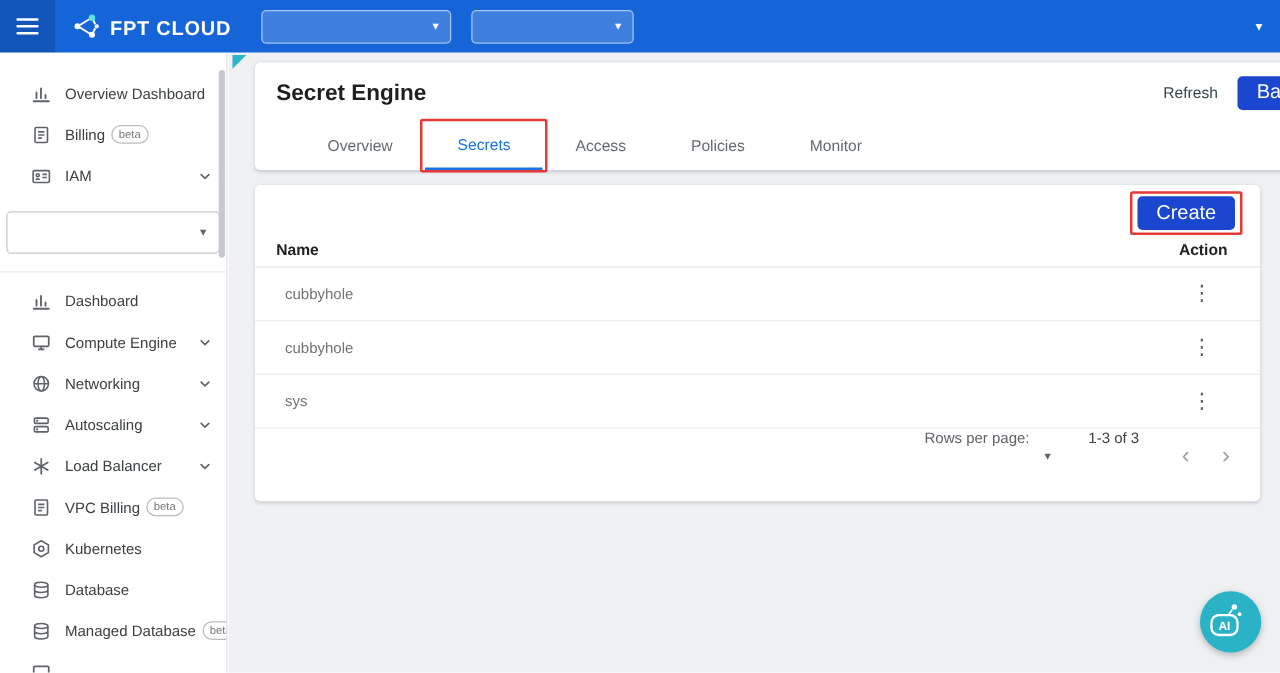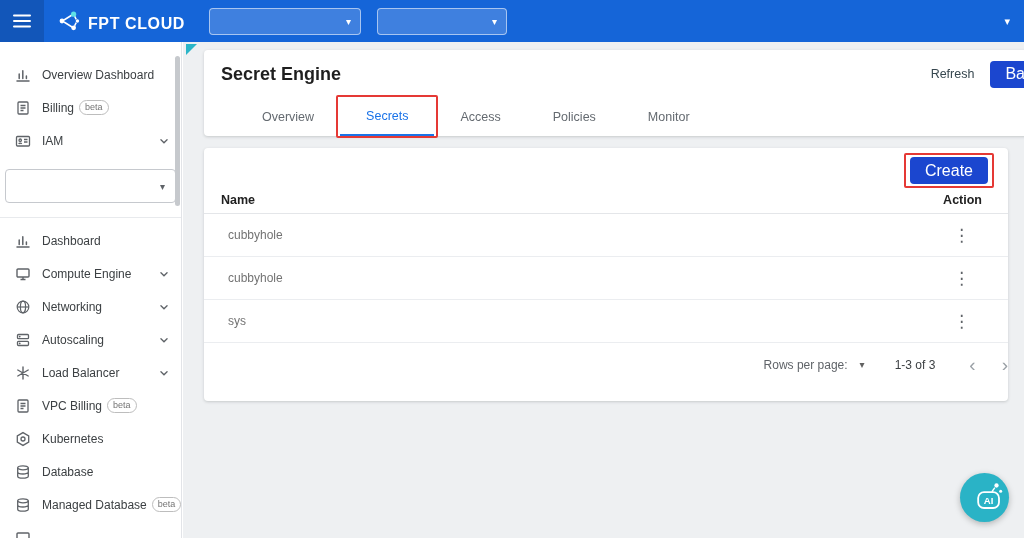--- a/index.html
+++ b/index.html
@@ -17,21 +17,21 @@
     border:1px solid rgba(255,255,255,.55);display:flex;align-items:center;
     justify-content:space-between;padding:0 9px;color:#fff;font-size:12px;cursor:pointer}
   .hsel .caret{color:#fff;font-size:10px;margin-left:auto}
   .sel1{width:152px;margin-left:24px}
   .sel2{width:130px;margin-left:16px}
   .topbar-caret{margin-left:auto;margin-right:14px;color:#fff;font-size:11px;cursor:pointer}
 
   
   .sidebar{position:absolute;left:0;top:42px;width:182px;height:496px;background:#fff;
     border-right:1px solid #e2e4e8;overflow:hidden;padding-top:16px;z-index:10}
-  .nav-item{display:flex;align-items:center;height:33px;padding:0 10px 0 15px;
+  .nav-item{display:flex;align-items:center;height:33px;padding:0 10px 0 25px;
     cursor:pointer;color:#3c4043}
   .nic{width:16px;height:16px;flex:0 0 16px;margin-right:11px}
   .nlabel{font-size:12px;white-space:nowrap}
   .beta{margin-left:5px;font-size:9px;color:#757575;border:1px solid #bdbdbd;
     border-radius:8px;padding:0 5px;line-height:13px;height:15px;display:inline-block}
   .nav-chev{margin-left:auto;width:14px;height:14px;flex:0 0 14px}
   .side-select{margin:12px 5px 0 5px;height:34px;border:1px solid #c6c9ce;border-radius:4px;
     display:flex;align-items:center;padding:0 10px;cursor:pointer;color:#5f6368;font-size:11px}
   .side-select .caret{margin-left:auto;font-size:10px;color:#5f6368}
   .side-div{border-top:1px solid #e8eaed;margin:14px 0 6px 0}
@@ -66,35 +66,35 @@
   .card2{left:21px;top:106px;width:804px;height:253px}
   .create-row{display:flex;justify-content:flex-end;padding:9px 20px 8px 0;height:44px}
   .thead{display:flex;align-items:center;height:22px;border-bottom:1px solid #e4e6e9;
     padding:0 26px 6px 17px;font-size:12.5px;font-weight:700;color:#212121}
   .th-action{margin-left:auto}
   .trow{display:flex;align-items:center;height:43px;border-bottom:1px solid #ebedf0;
     padding:0 34px 0 24px}
   .tlink{font-size:12px;color:#737373;text-decoration:none;cursor:pointer}
   .kebab{margin-left:auto;background:none;border:none;color:#5f6368;font-size:17px;
     line-height:1;cursor:pointer;padding:2px 4px;font-family:"DejaVu Sans",sans-serif}
-  .pagination{display:flex;align-items:center;justify-content:flex-end;height:43px;
-    color:#5f6368;font-size:12px}
+  .pagination{display:flex;justify-content:flex-end;height:43px;
+    padding-right:24px;color:#5f6368;font-size:12px}
   .rpp-label{color:#5f6368}
   .rpp-caret{background:none;border:none;color:#616161;font-size:10px;cursor:pointer;
     margin-left:12px;font-family:inherit}
   .range{margin-left:30px;color:#3c4043}
   .pg-chev{background:none;border:none;color:#9aa0a6;font-size:19px;line-height:1;
     cursor:pointer;font-family:inherit}
   .pg-prev{margin-left:34px}
   .pg-next{margin-left:26px}
 
   
   .fab{position:absolute;left:960px;top:473px;width:49px;height:49px;border-radius:50%;
     background:#2ab3c6;box-shadow:0 2px 6px rgba(0,0,0,.25);cursor:pointer;z-index:25;
-    display:flex;align-items:center;justify-content:flex-end}
+    display:flex;align-items:center;justify-content:flex-start}
 </style>
 </head>
 <body>
 
 <svg width="0" height="0" style="position:absolute" aria-hidden="true">
   <defs>
     <g id="i-chart" stroke="#5f6368" stroke-width="1.5" fill="none" stroke-linecap="round">
       <path d="M2 14h12"></path>
         <path d="M4.2 11.5V7M7.8 11.5V3.8M11.4 11.5V9"></path>
     </g>

